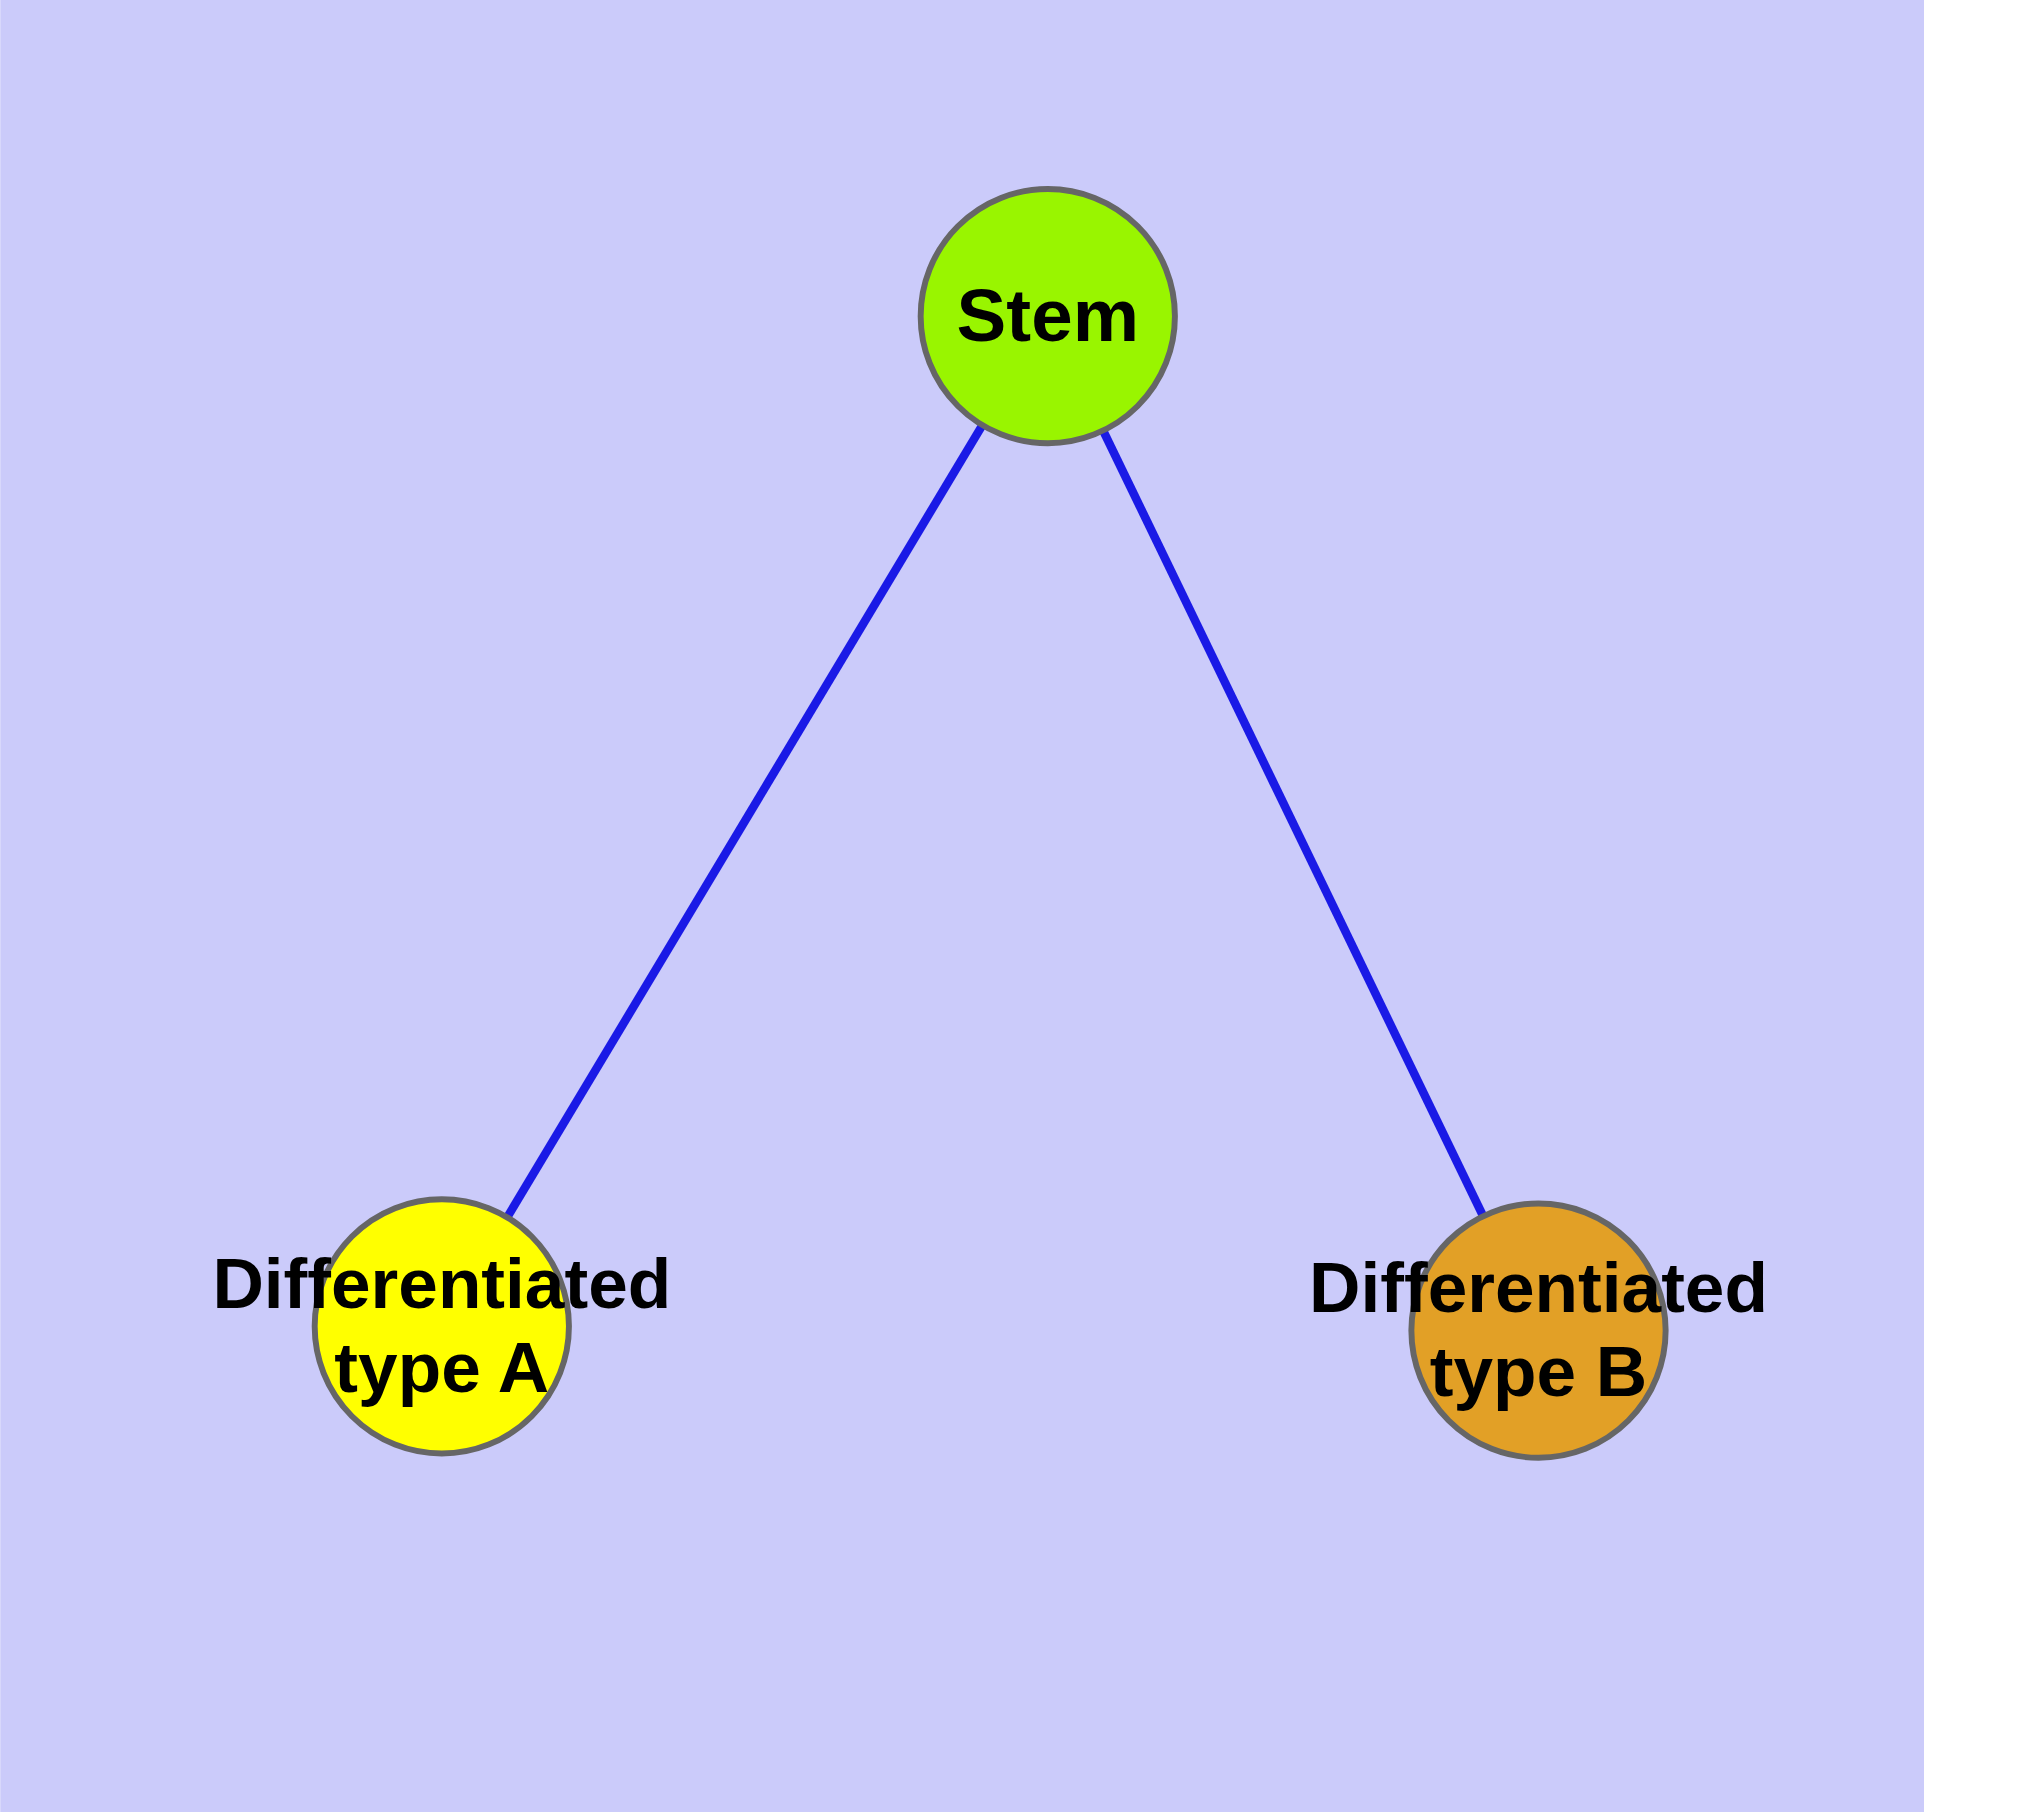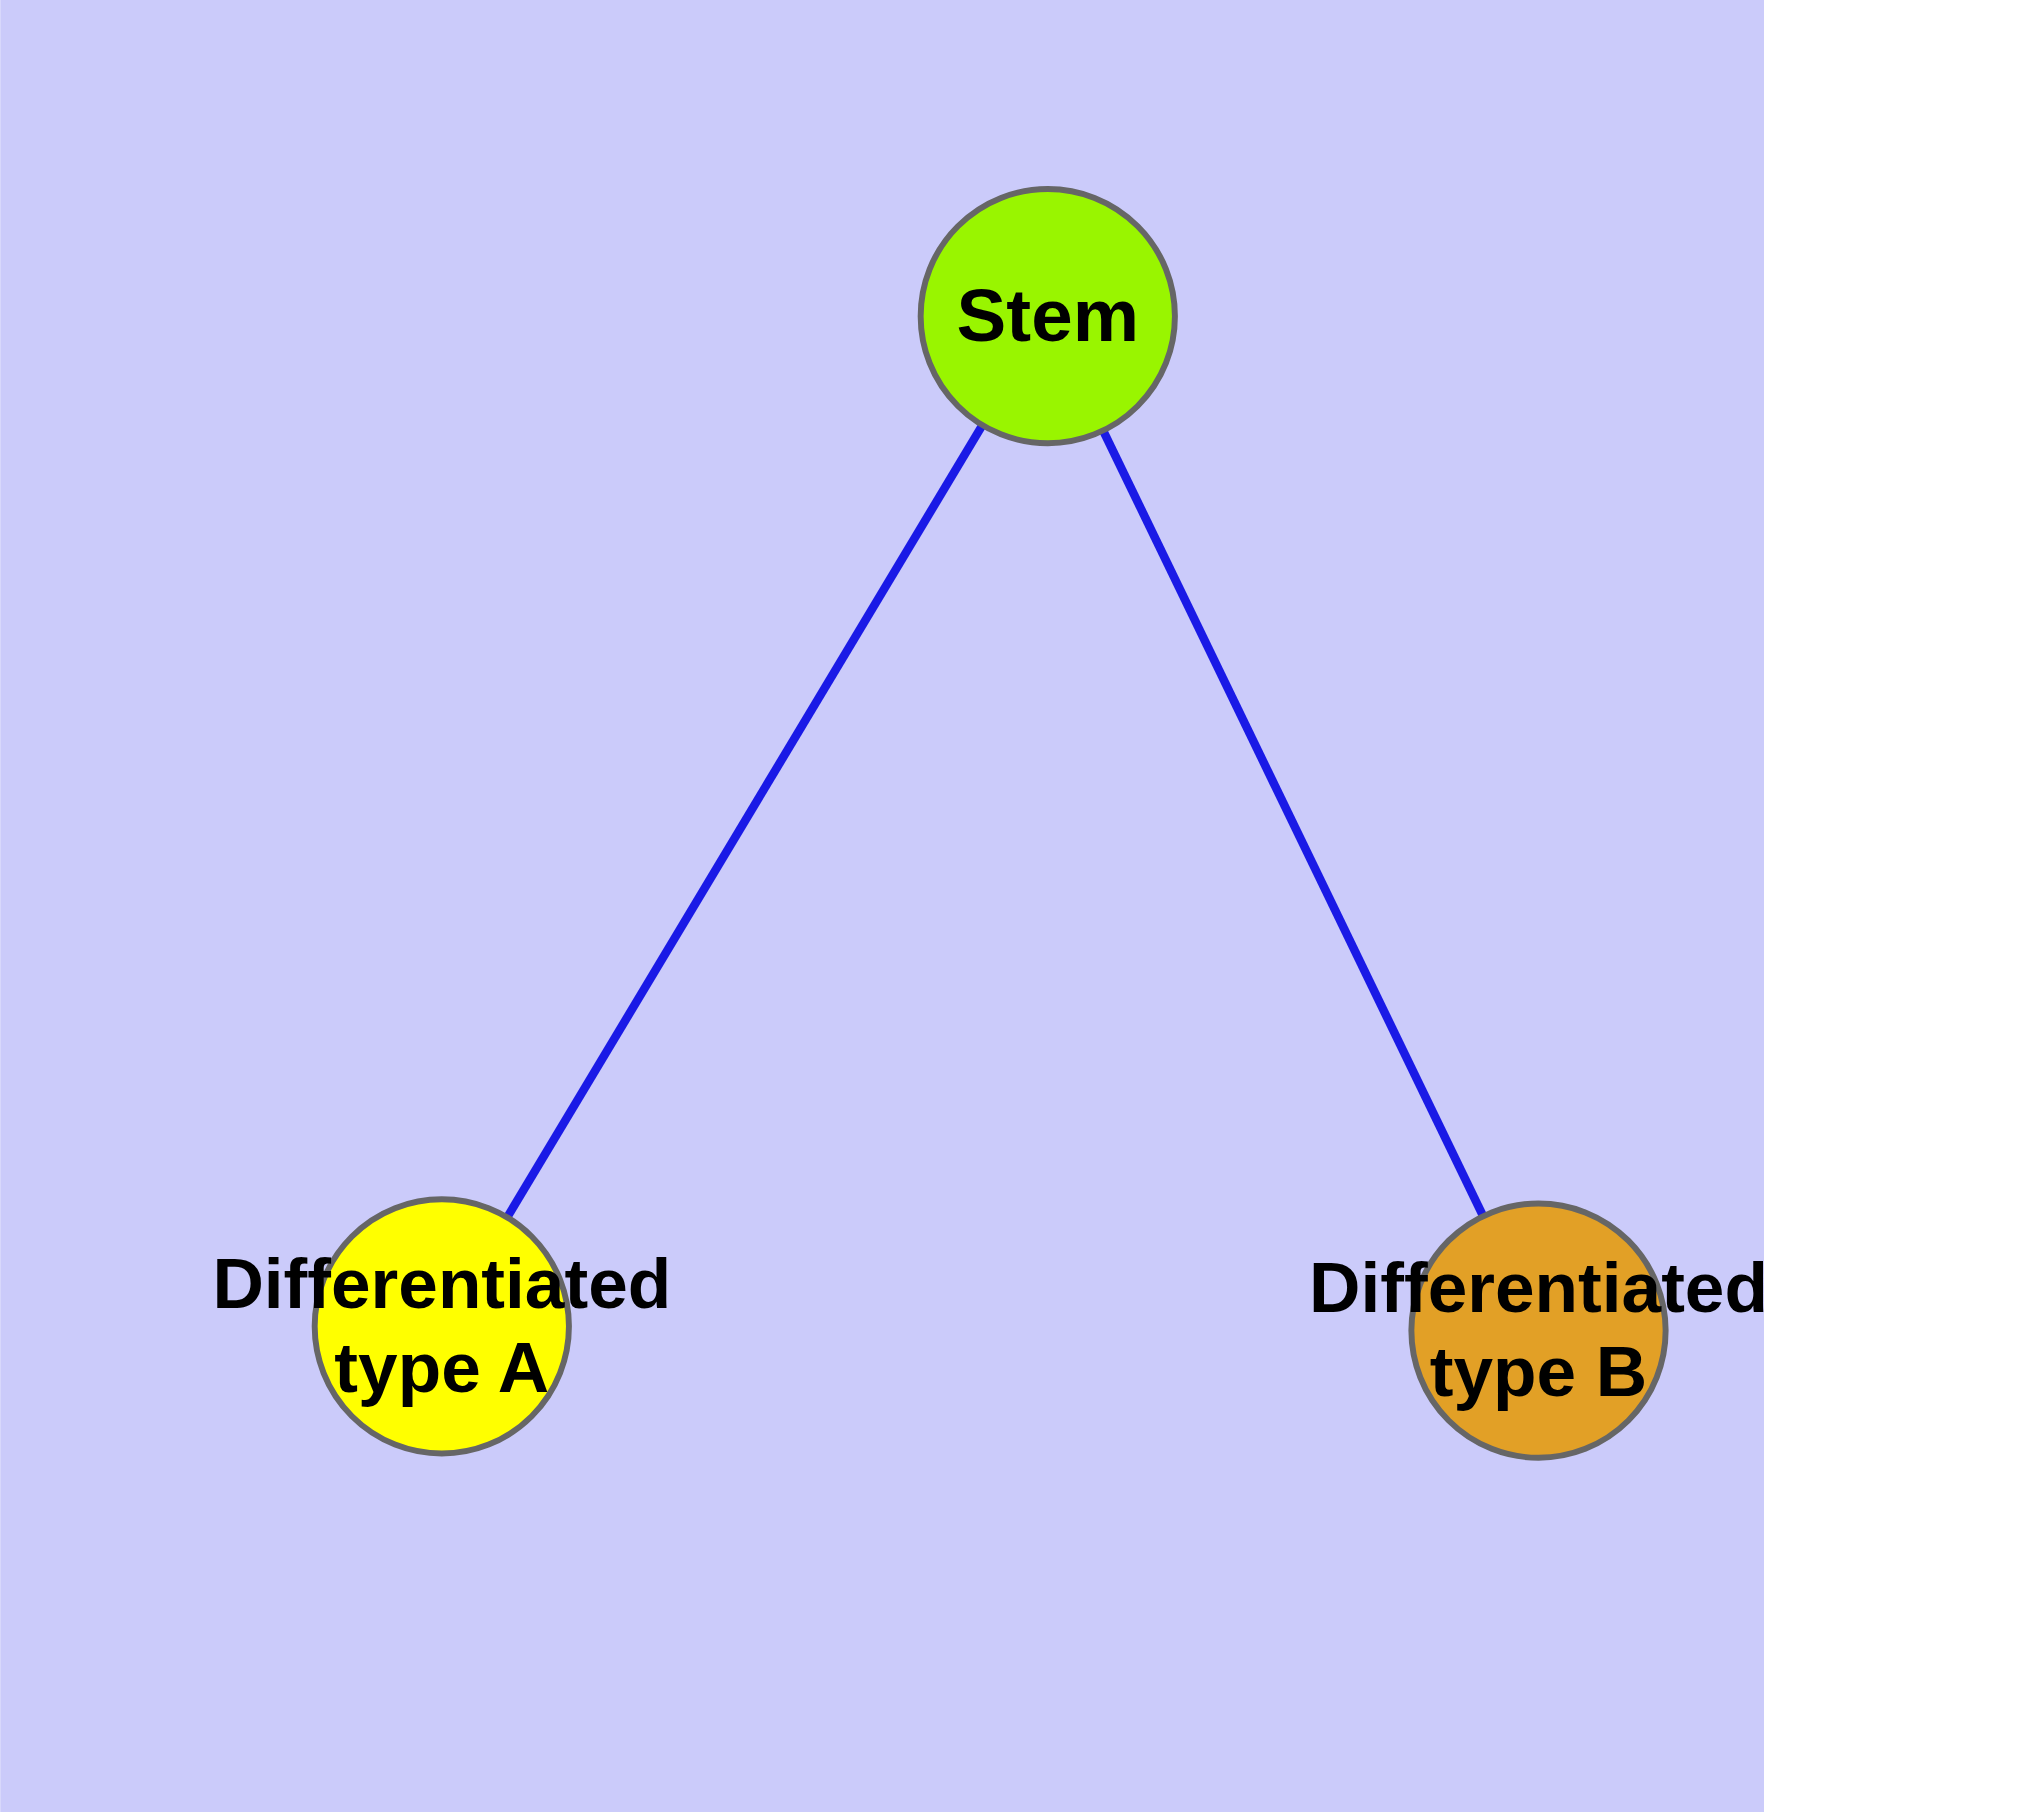--- a/index.html
+++ b/index.html
@@ -2,21 +2,21 @@
 <html style="font-size:13.6px"><head>
 <meta charset="utf-8">
 <style>
   html, body {
     margin: 0;
     padding: 0;
     background: #ffffff;
   }
   #canvas {
     position: relative;
-    width: 1764px;
+    width: 1924px;
     height: 1812px;
     overflow: hidden;
     font-family: "Liberation Sans", sans-serif;
   }
   #graph-svg {
     position: absolute;
     top: 0;
     left: 0;
     width: 2021px;
     height: 1812px;

